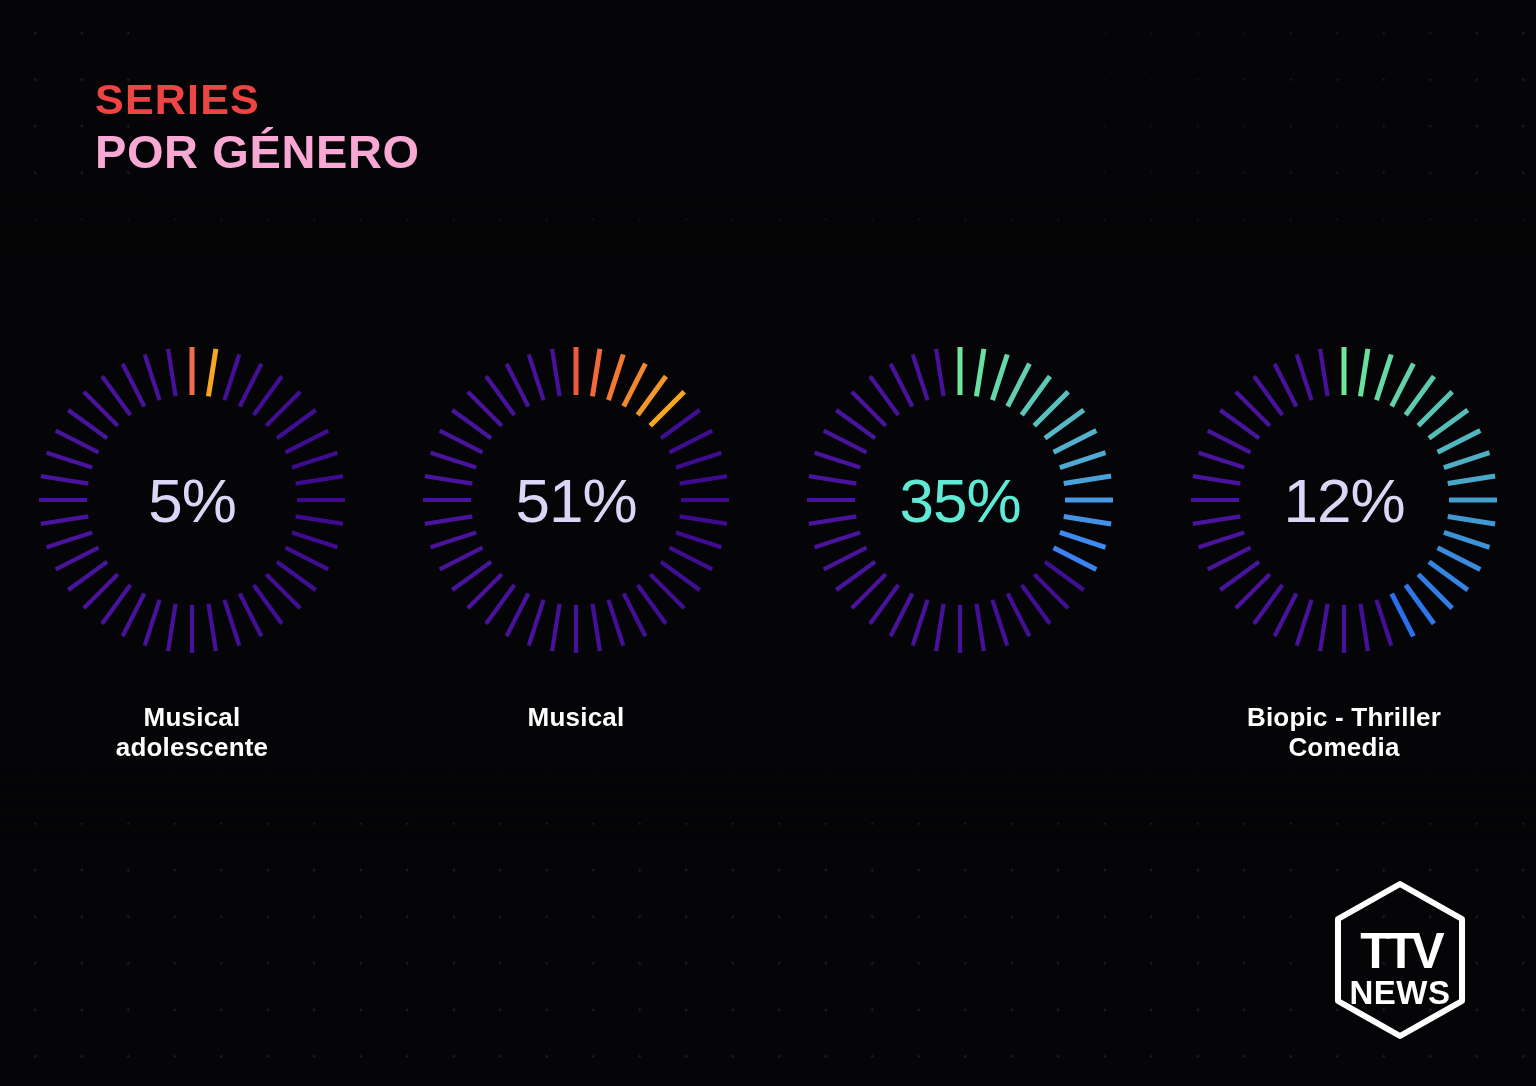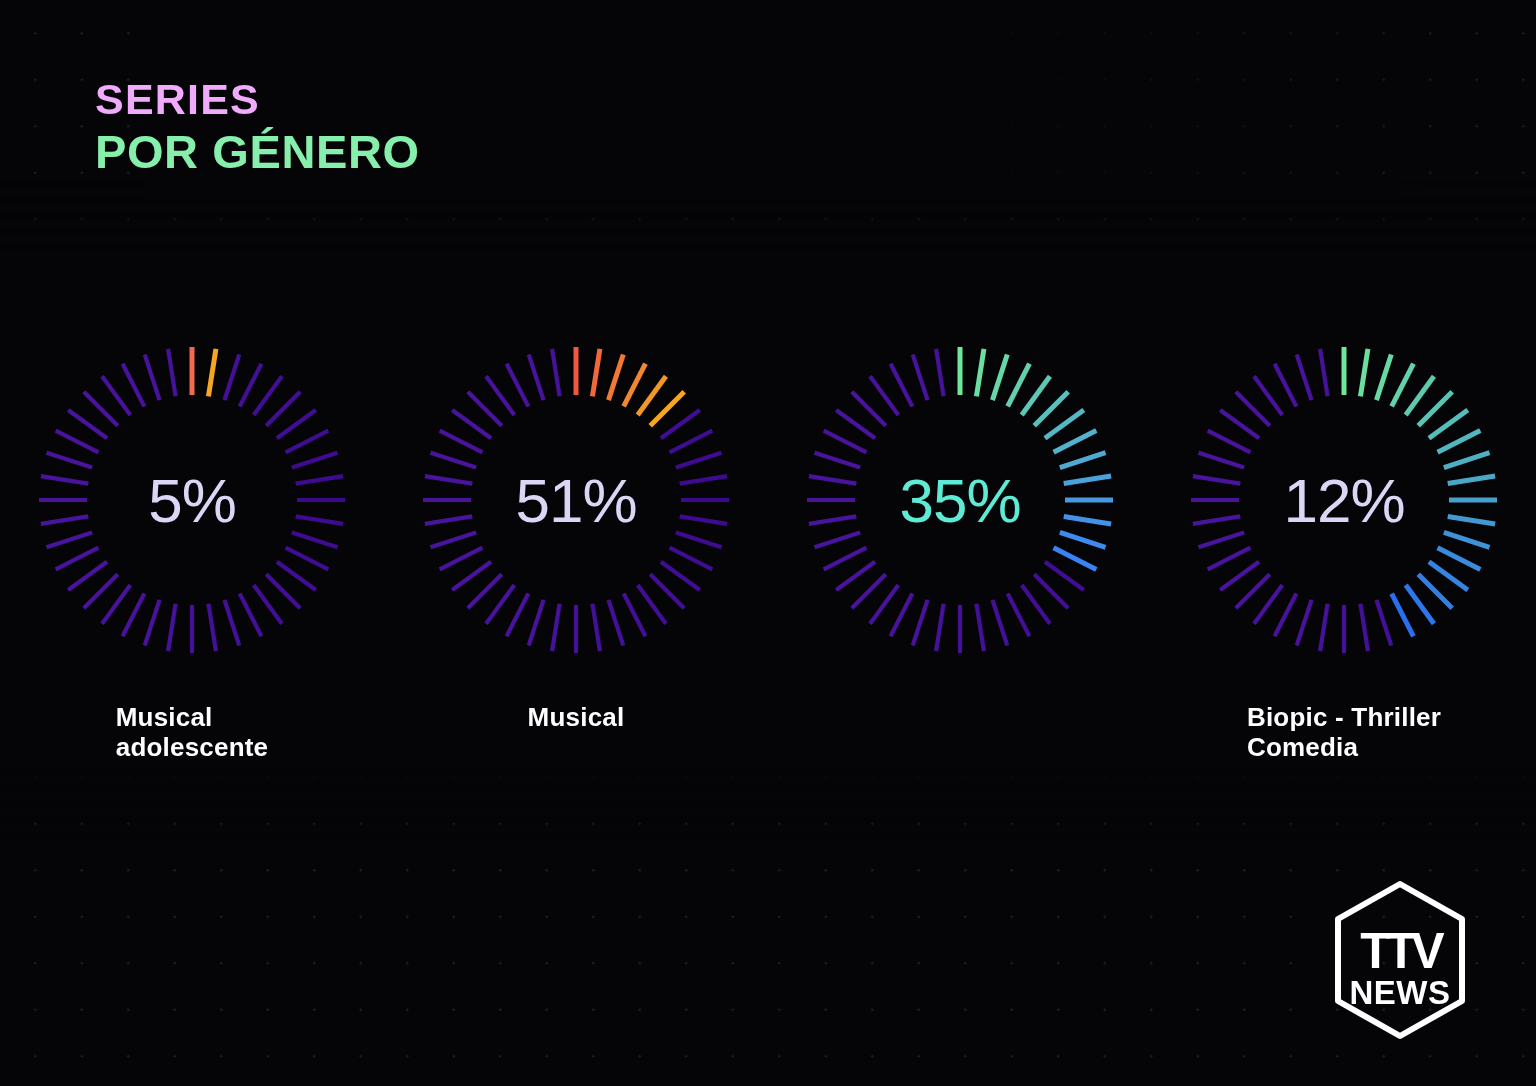--- a/index.html
+++ b/index.html
@@ -64,42 +64,42 @@
   }
   .dial svg { display:block; width:340px; height:340px; }
   .dial .pct {
     position:absolute; left:0; right:0; top:0; bottom:0;
     display:flex; align-items:center; justify-content:center;
     font-size:62px; font-weight:300; color:#ddd5f6;
     letter-spacing:-1px;
     font-family:"Liberation Sans", sans-serif;
   }
   .cap {
-    margin-top:32px; text-align:left;
+    margin-top:32px; text-align:center;
     color:#ffffff; font-size:26px; font-weight:bold;
     line-height:1.16; letter-spacing:.2px;
     max-width:300px;
   }
 
   
   #logo { position:absolute; right:60px; bottom:42px; width:152px; height:168px; z-index:6; }
   #logo svg { display:block; }
 </style>
 </head>
 <body>
 
 <div id="stage" style="background: rgb(5, 5, 7);">
 
   <div id="dotgrid"></div>
   <div id="dotmask"></div>
   <div id="dotmask2"></div>
 
   <div id="title">
-    <div class="l1" style="color: #f0abfc;">SERIES</div>
-    <div class="l2" style="color: #86efac;">POR GÉNERO</div>
+    <div class="l1" style="color: #ef4444;">SERIES</div>
+    <div class="l2" style="color: #f9a8d4;">POR GÉNERO</div>
   </div>
 
   <div id="gauges">
       <div class="gauge-cell">
         <div class="dial">
           <svg viewBox="0 0 340 340">
             <line x1="170.00" y1="17.00" x2="170.00" y2="65.00" stroke="#f26b4e" stroke-width="5" stroke-linecap="butt"></line>
             <line x1="193.93" y1="18.88" x2="186.43" y2="66.29" stroke="#f6a623" stroke-width="5" stroke-linecap="butt"></line>
             <line x1="217.28" y1="24.49" x2="202.45" y2="70.14" stroke="#451098" stroke-width="4.2" stroke-linecap="butt"></line>
             <line x1="239.46" y1="33.68" x2="217.67" y2="76.44" stroke="#440f97" stroke-width="4.2" stroke-linecap="butt"></line>

